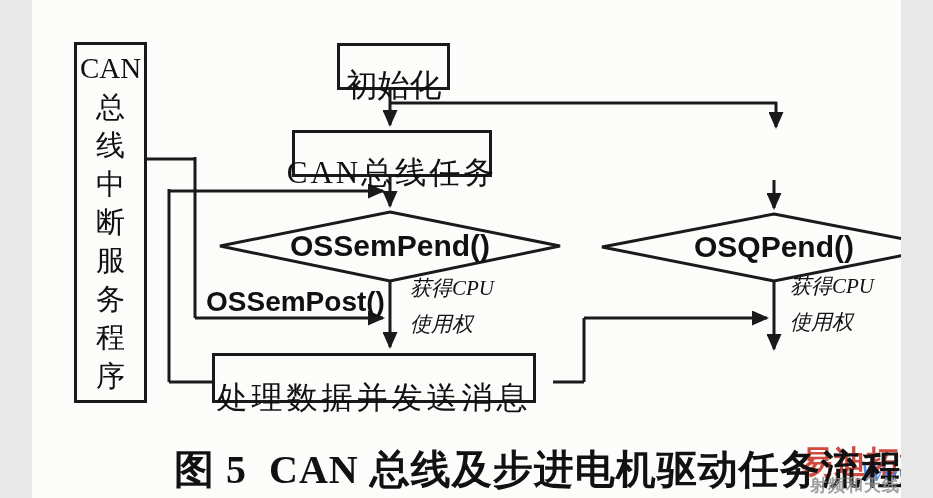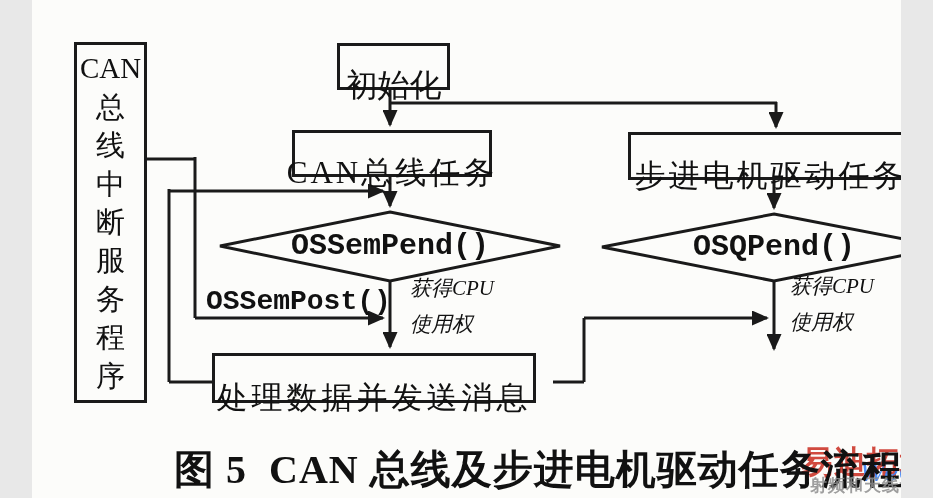--- a/index.html
+++ b/index.html
@@ -16,21 +16,21 @@
   }
   .node-text{white-space:nowrap;margin-top:39px;}
   .isr-box{flex-direction:column;}
   .isr-label{
     display:flex;flex-direction:column;justify-content:space-evenly;align-items:center;
     height:100%;width:100%;font-size:29px;line-height:1;
   }
   .dlabel,.elabel,.flabel{
     position:absolute;z-index:2;white-space:nowrap;color:#111;
   }
-  .mono{font-family:Liberation Mono, monospace;font-weight:700;}
+  .mono{font-family:Liberation Sans, sans-serif;font-weight:700;}
   .dlabel{text-align:center;}
   .cpu{font-size:21px;line-height:36px;z-index:2;position:absolute;font-style:italic;}
   #caption{
     position:absolute;z-index:4;left:142px;top:442px;
     font-size:40px;font-weight:700;letter-spacing:1px;white-space:pre;
   }
   #wm-brand{
     position:absolute;z-index:3;left:769px;top:441px;
     font-size:32px;font-weight:700;font-family:Liberation Sans, sans-serif;
     letter-spacing:1px;opacity:.92;white-space:nowrap;
@@ -107,23 +107,20 @@
   </div>
 
   <div class="box" style="left:305px;top:43px;width:113px;height:47px;font-size:32px;">
     <span class="node-text">初始化</span>
   </div>
 
   <div class="box" style="left:260px;top:130px;width:200px;height:47px;font-size:31px;letter-spacing:3px;">
     <span class="node-text">CAN总线任务</span>
   </div>
 
-  <div class="box" style="left:596px;top:132px;width:285px;height:48px;font-size:31px;letter-spacing:3px;">
-    <span class="node-text">步进电机驱动任务</span>
-  </div>
 
   <div class="box" style="left:180px;top:353px;width:324px;height:50px;font-size:31px;letter-spacing:4px;">
     <span class="node-text">处理数据并发送消息</span>
   </div>
 
 
   <div class="dlabel mono" style="left:198px;top:229px;width:320px;font-size:30px;">OSSemPend()</div>
 
   <div class="dlabel mono" style="left:582px;top:230px;width:320px;font-size:30px;">OSQPend()</div>
 

